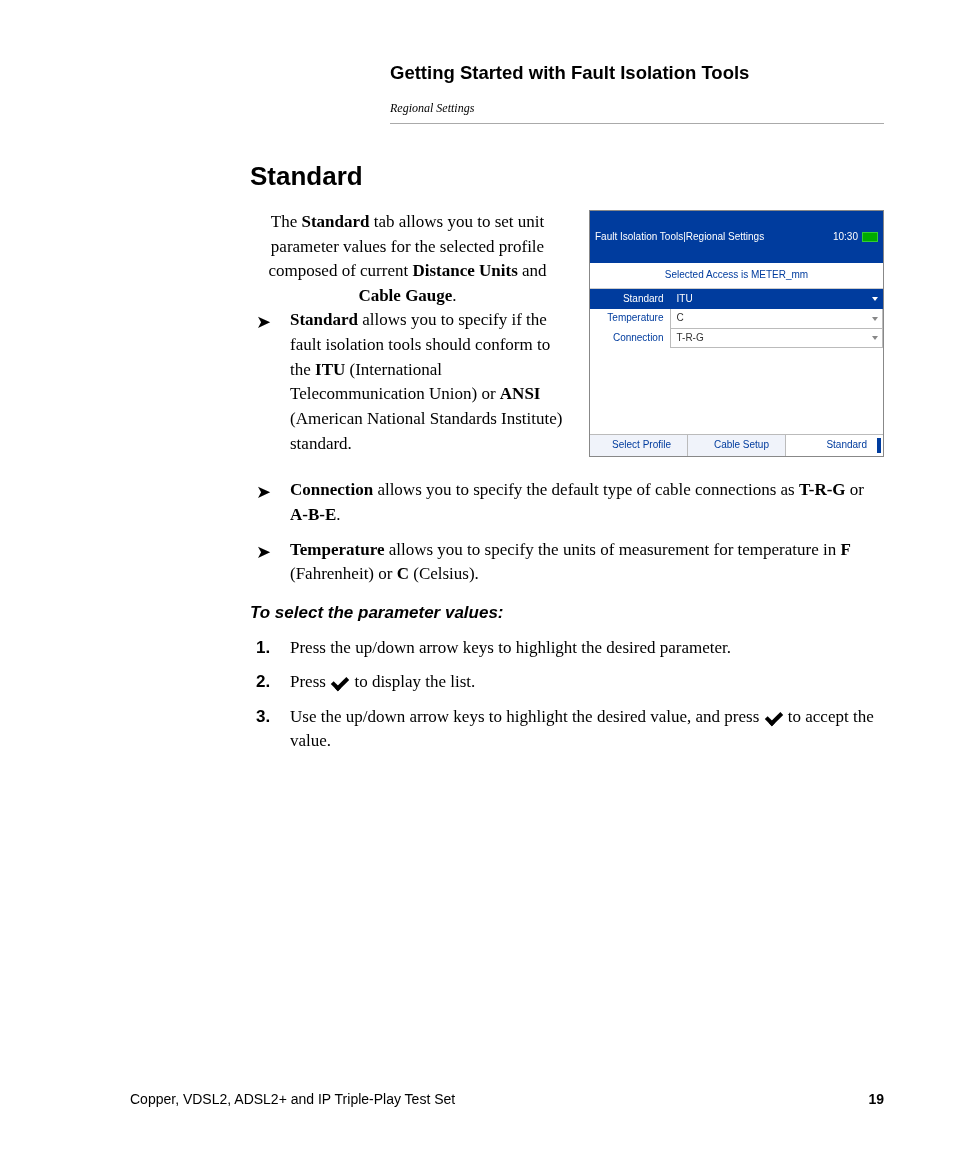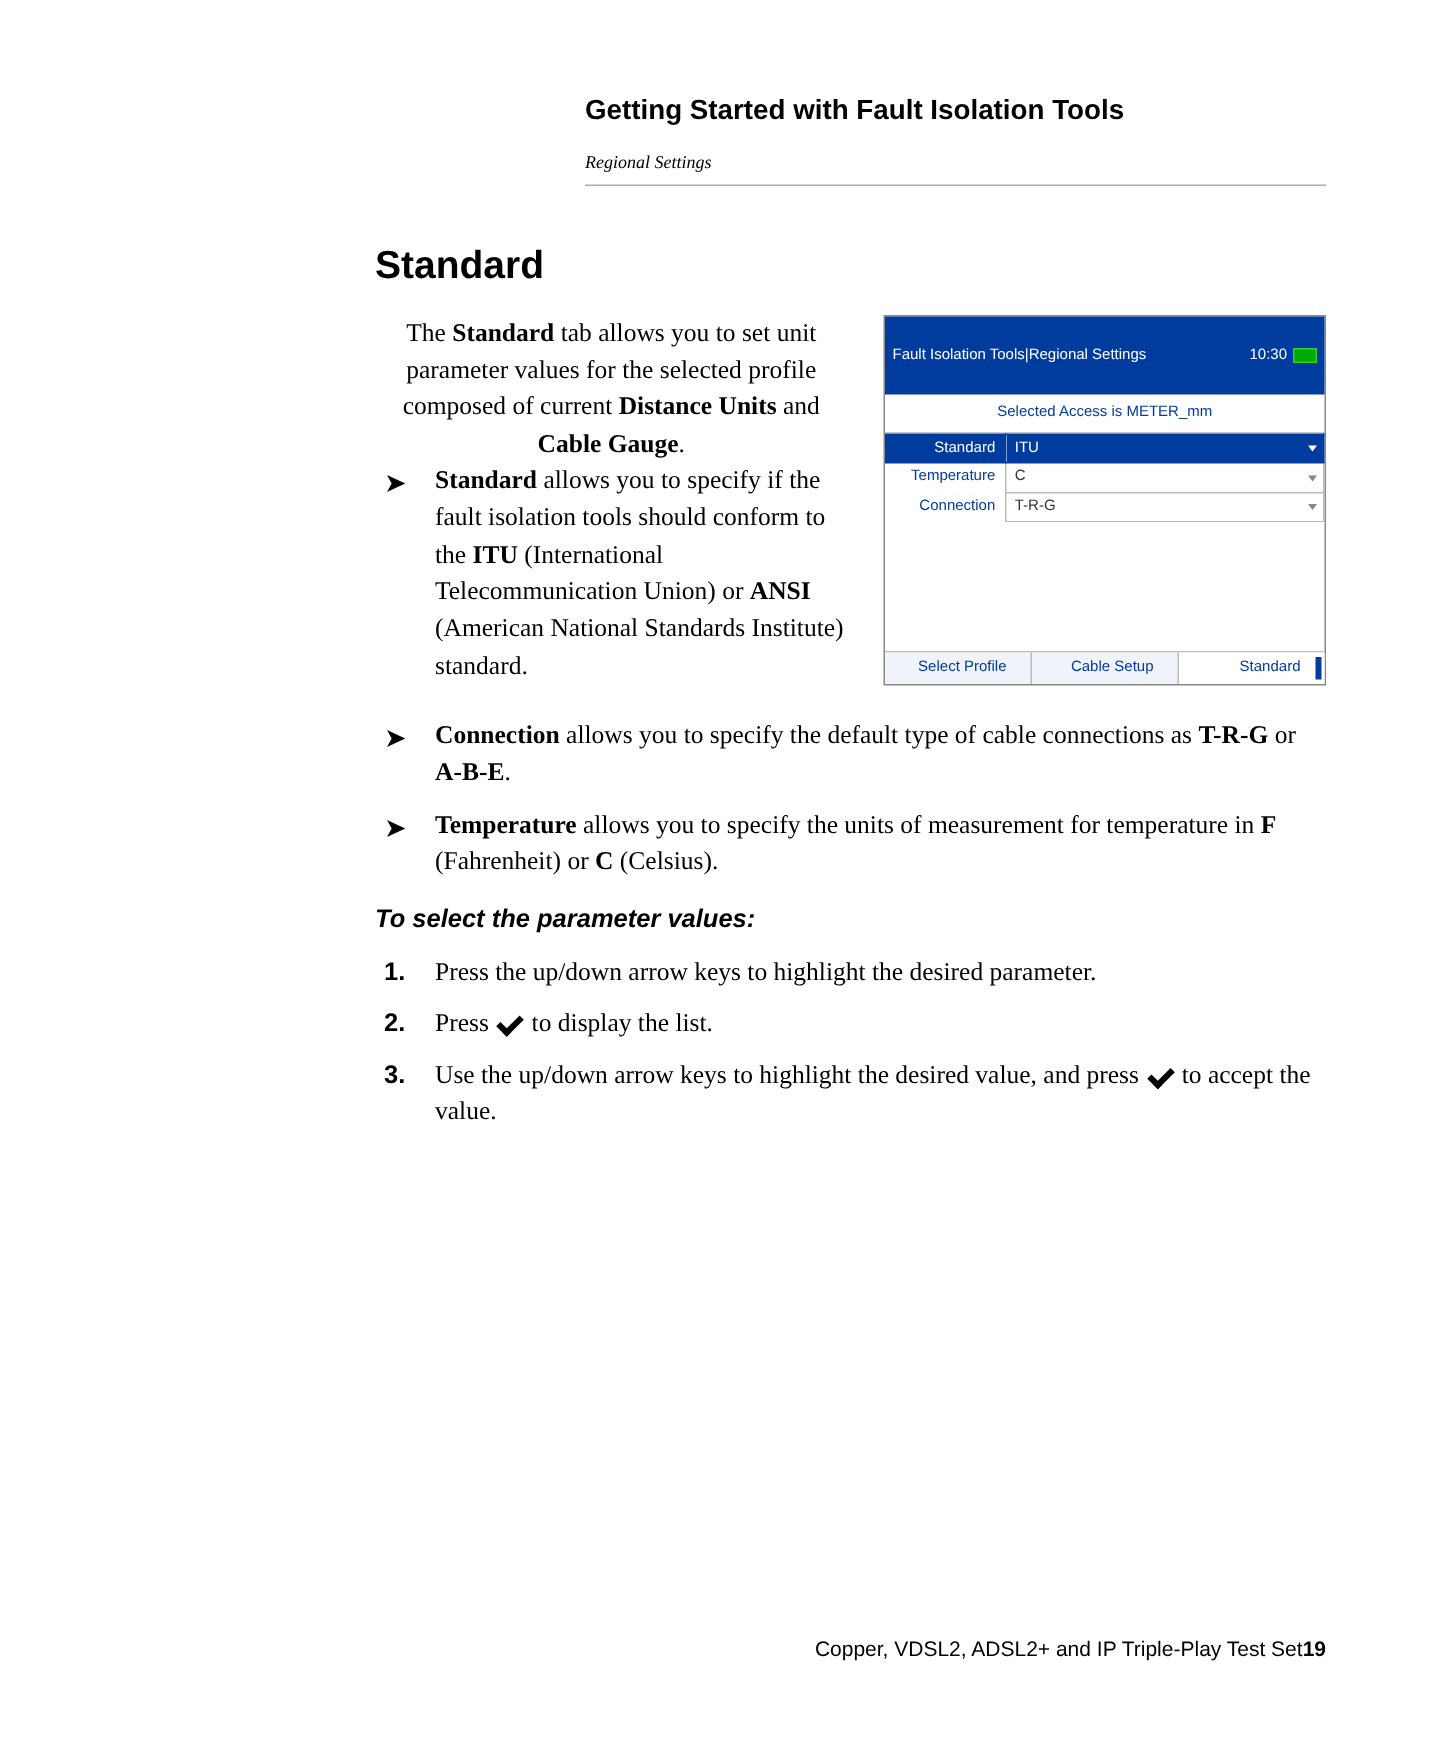--- a/index.html
+++ b/index.html
@@ -163,21 +163,21 @@
     border-left: 4px solid #000;
     border-bottom: 4px solid #000;
     transform: rotate(-45deg);
   }
   .footer {
     position: absolute;
     bottom: 50px;
     left: 130px;
     right: 70px;
     display: flex;
-    justify-content: flex-end;
+    justify-content: space-between;
     font-family: 'Segoe UI', 'Helvetica Neue', Arial, sans-serif;
     font-size: 14px;
   }
   .footer-page { font-weight: 700; }
 </style>
 </head>
 <body>
 
 <div class="page">
   <div class="header-block">

